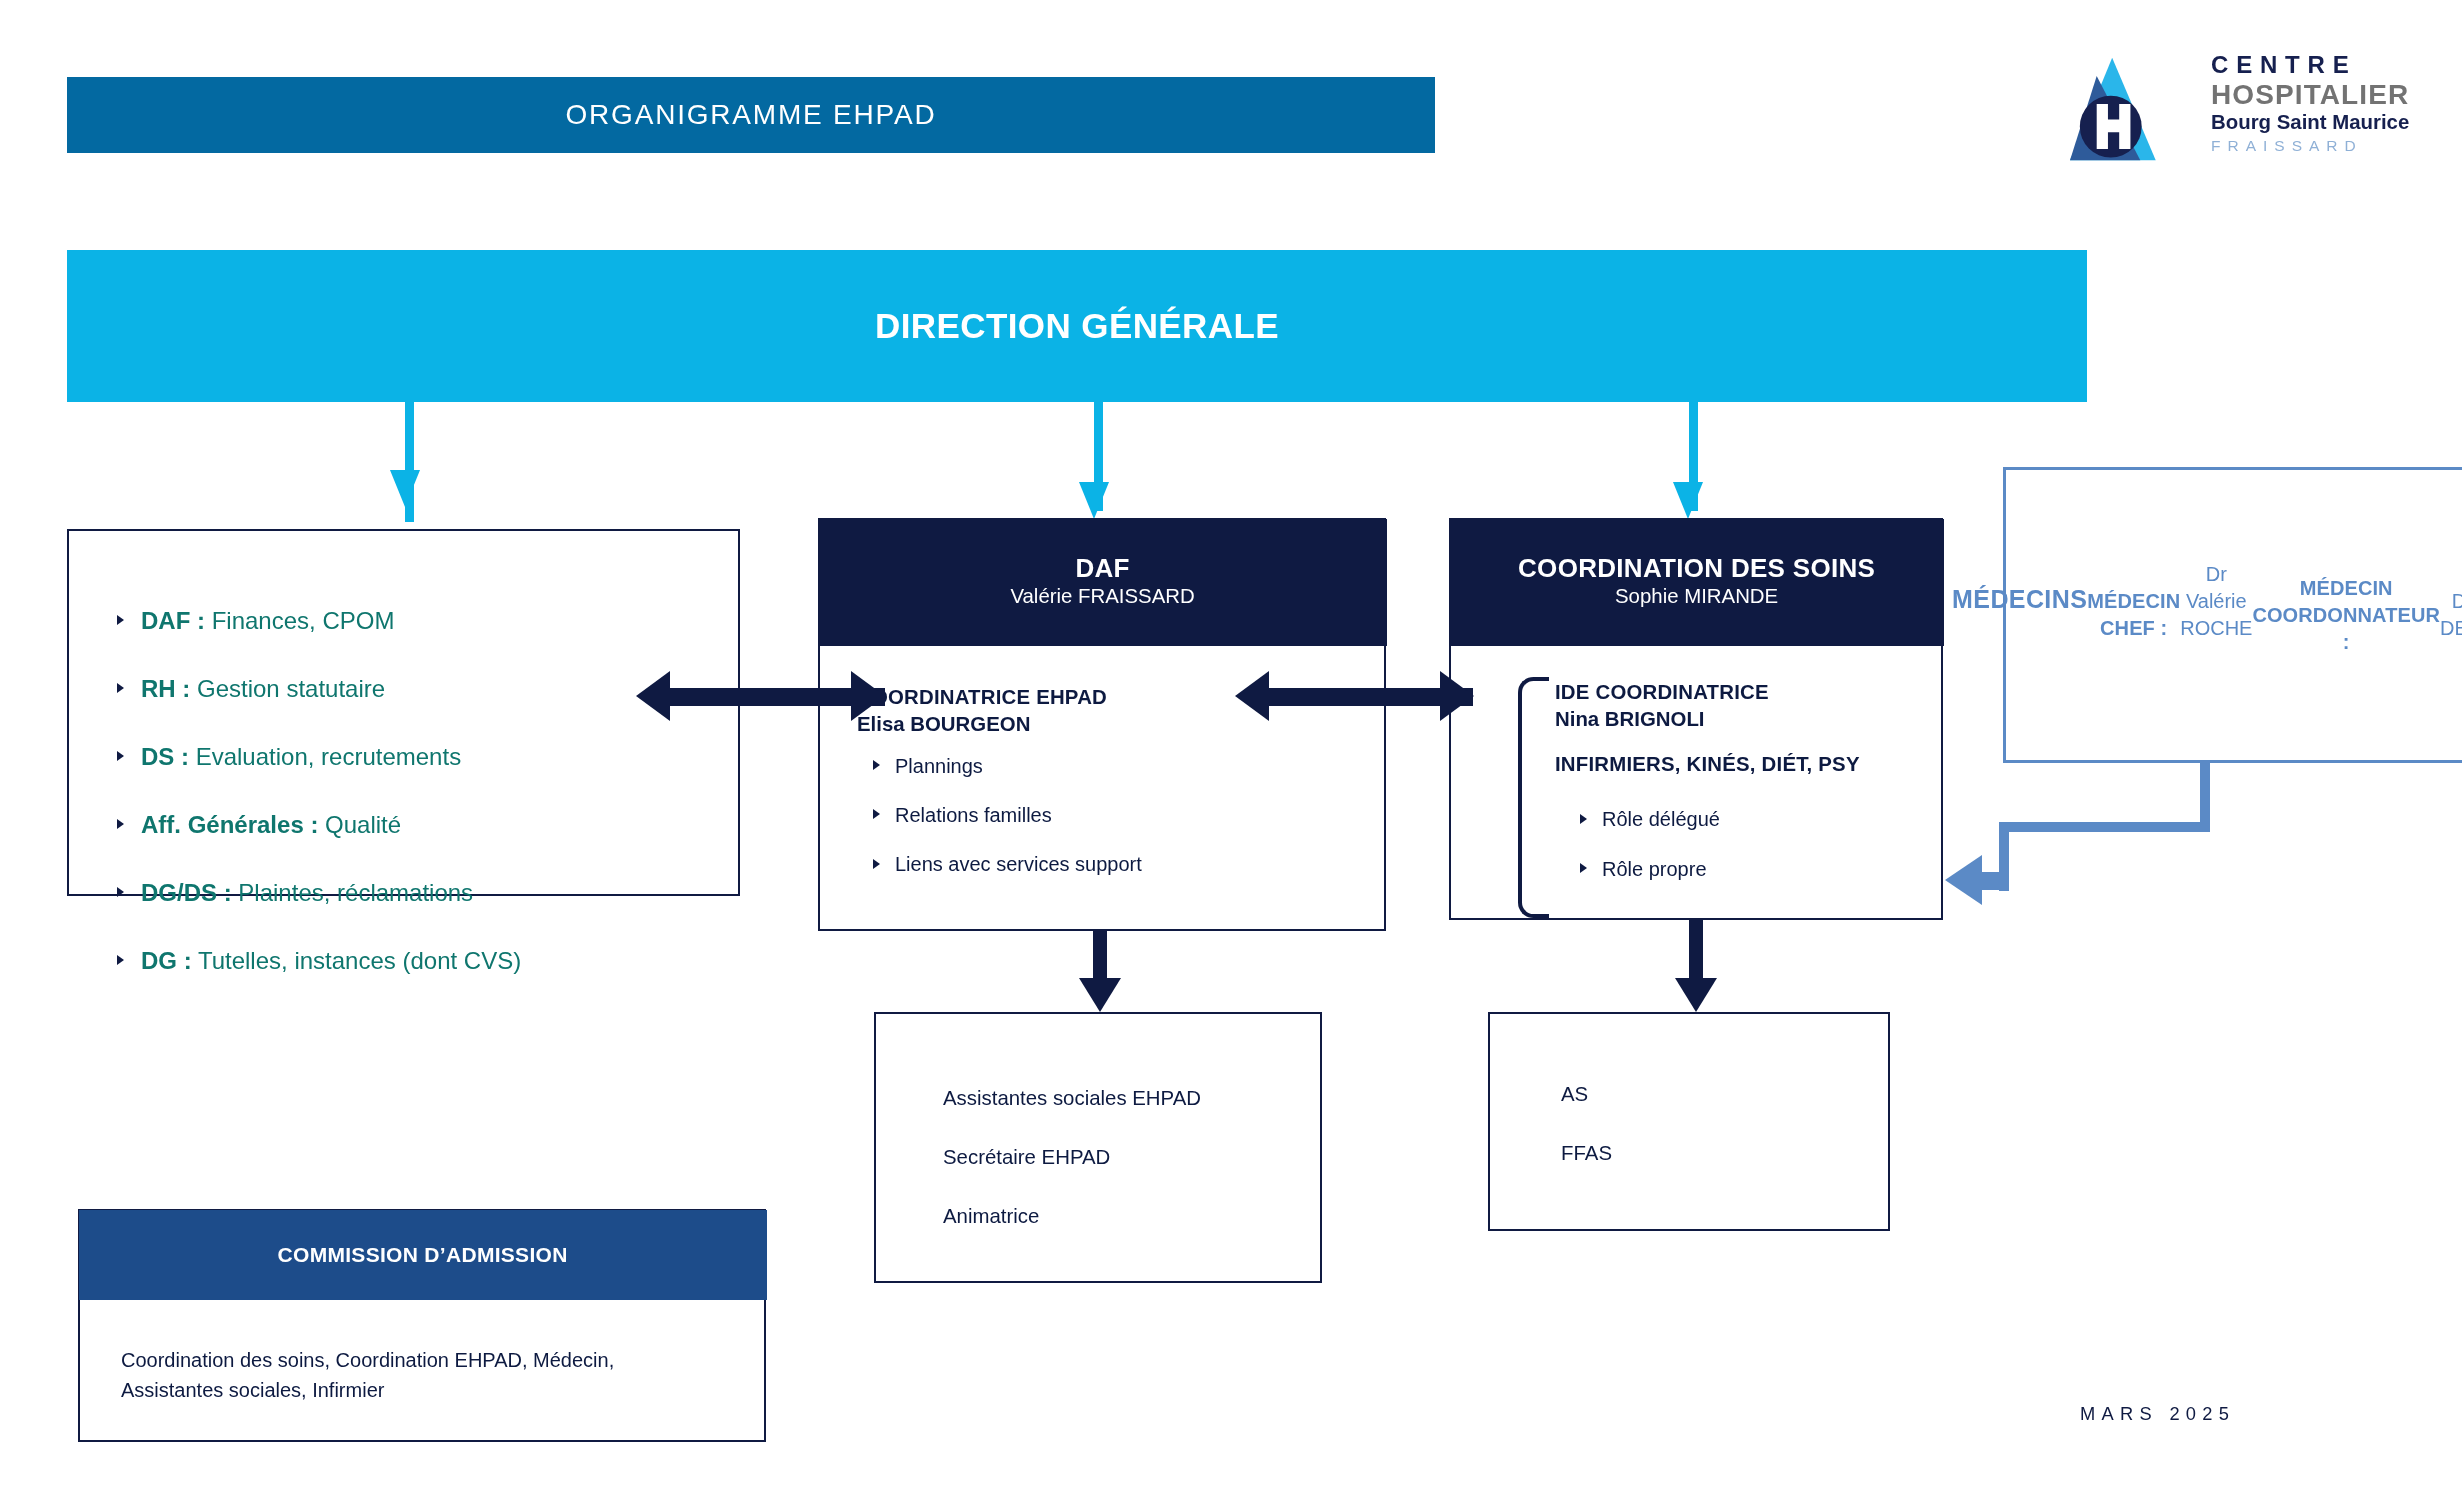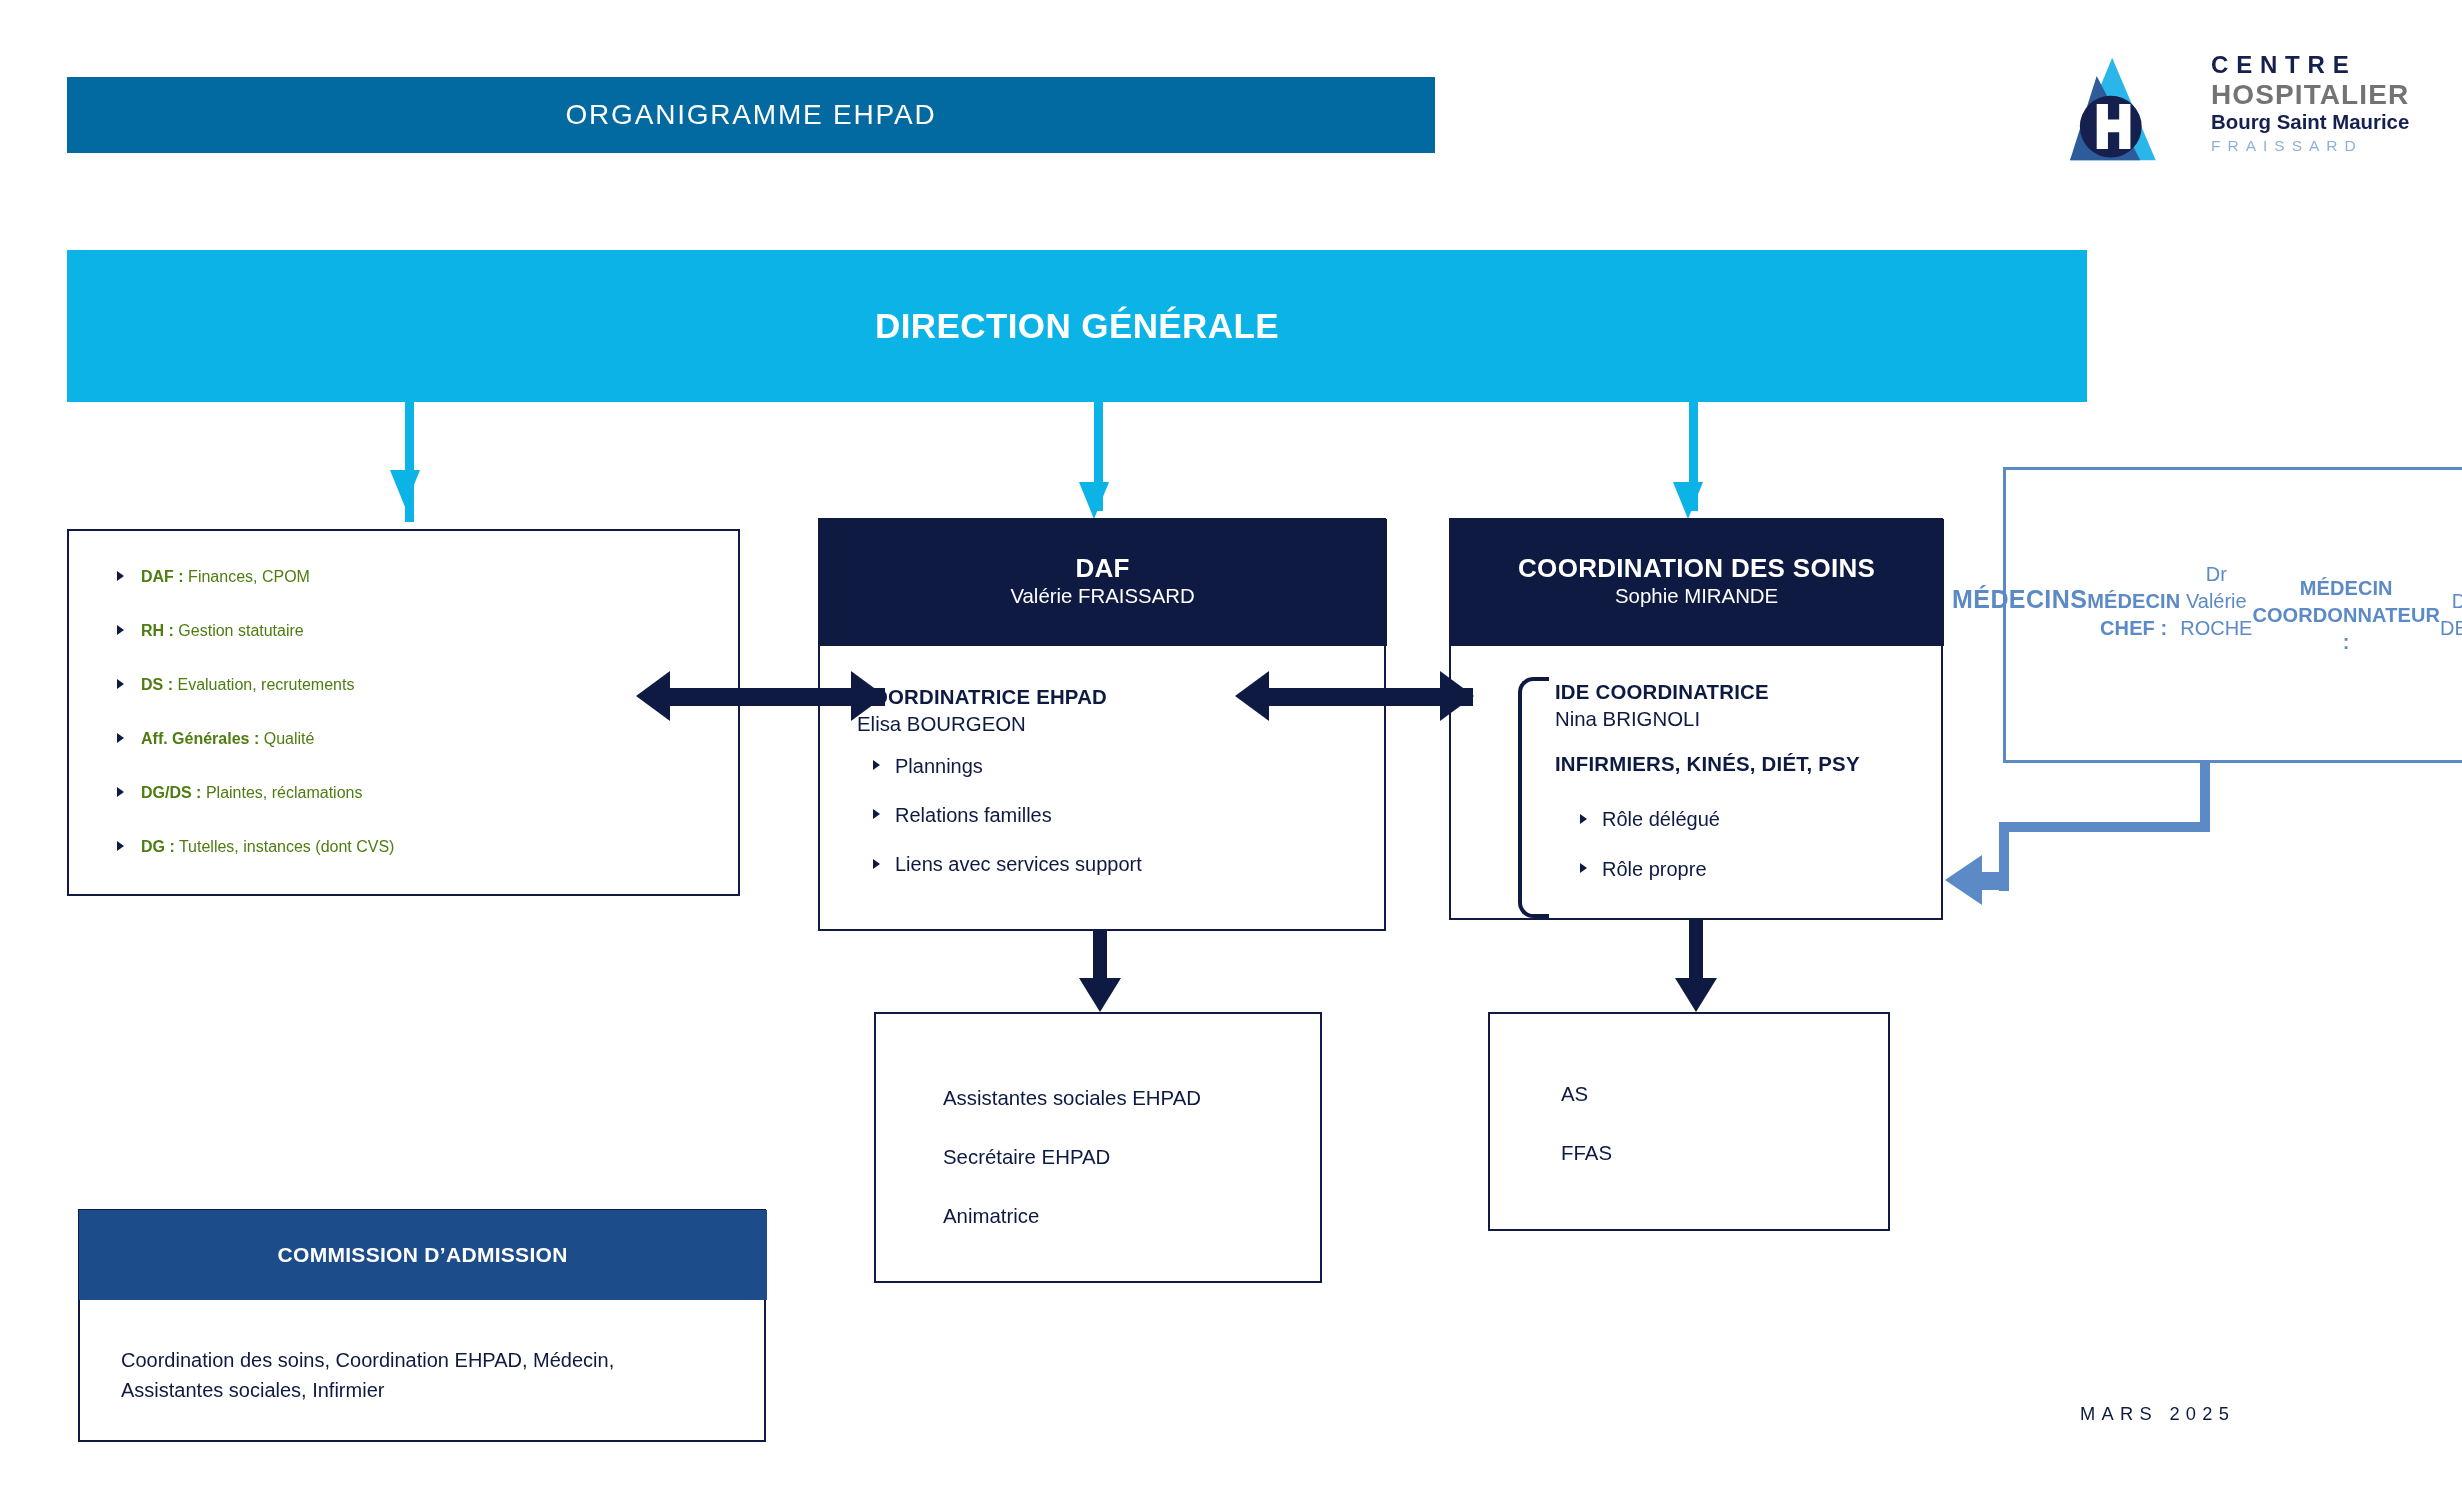--- a/index.html
+++ b/index.html
@@ -139,43 +139,44 @@
 
   
   .resp-box {
     left: 67px; top: 529px; width: 673px; height: 367px;
     padding: 34px 28px 0 35px;
   }
   .resp-list { list-style: none; margin: 0; padding: 0; }
   .resp-list li {
     position: relative;
     padding-left: 37px;
-    font-size: 16px;
+    font-size: 24px;
     line-height: 24px;
     margin-bottom: 30px;
-    color: #4d7c0f;
+    color: #0f766e;
+    margin-top: 44px;
   }
   .resp-list li:last-child { margin-bottom: 0; }
   .bullet-tri {
     position: absolute;
     left: 12.7px;
     top: 6.3px;
     width: 0; height: 0;
     border-left: 7.8px solid #0f1a42;
     border-top: 5.6px solid transparent;
     border-bottom: 5.6px solid transparent;
   }
   .lbl-bold { font-weight: 700; }
 
   
   .daf-box { left: 818px; top: 518px; width: 568px; height: 413px; }
   .daf-box .hdr-navy { position: absolute; left: -1.4px; top: -1.4px; width: 568px; height: 127px; }
   .daf-body { position: absolute; left: 0; top: 127px; width: 100%; padding: 37px 0 0 0; box-sizing: border-box; }
   .role-title { font-size: 20.4px; font-weight: 700; line-height: 27px; letter-spacing: 0.2px; }
-  .role-name  { font-size: 20.4px; font-weight: 400; line-height: 27px; }
+  .role-name  { font-size: 20.4px; font-weight: 700; line-height: 27px; }
   .sub-list { list-style: none; margin: 15.5px 0 0 0; padding: 0; }
   .sub-list li {
     position: relative;
     padding-left: 38px;
     font-size: 20px;
     line-height: 24px;
     margin-bottom: 25.4px;
   }
   .sub-list li:last-child { margin-bottom: 0; }
   .sub-list .bullet-tri { left: 15.5px; }

